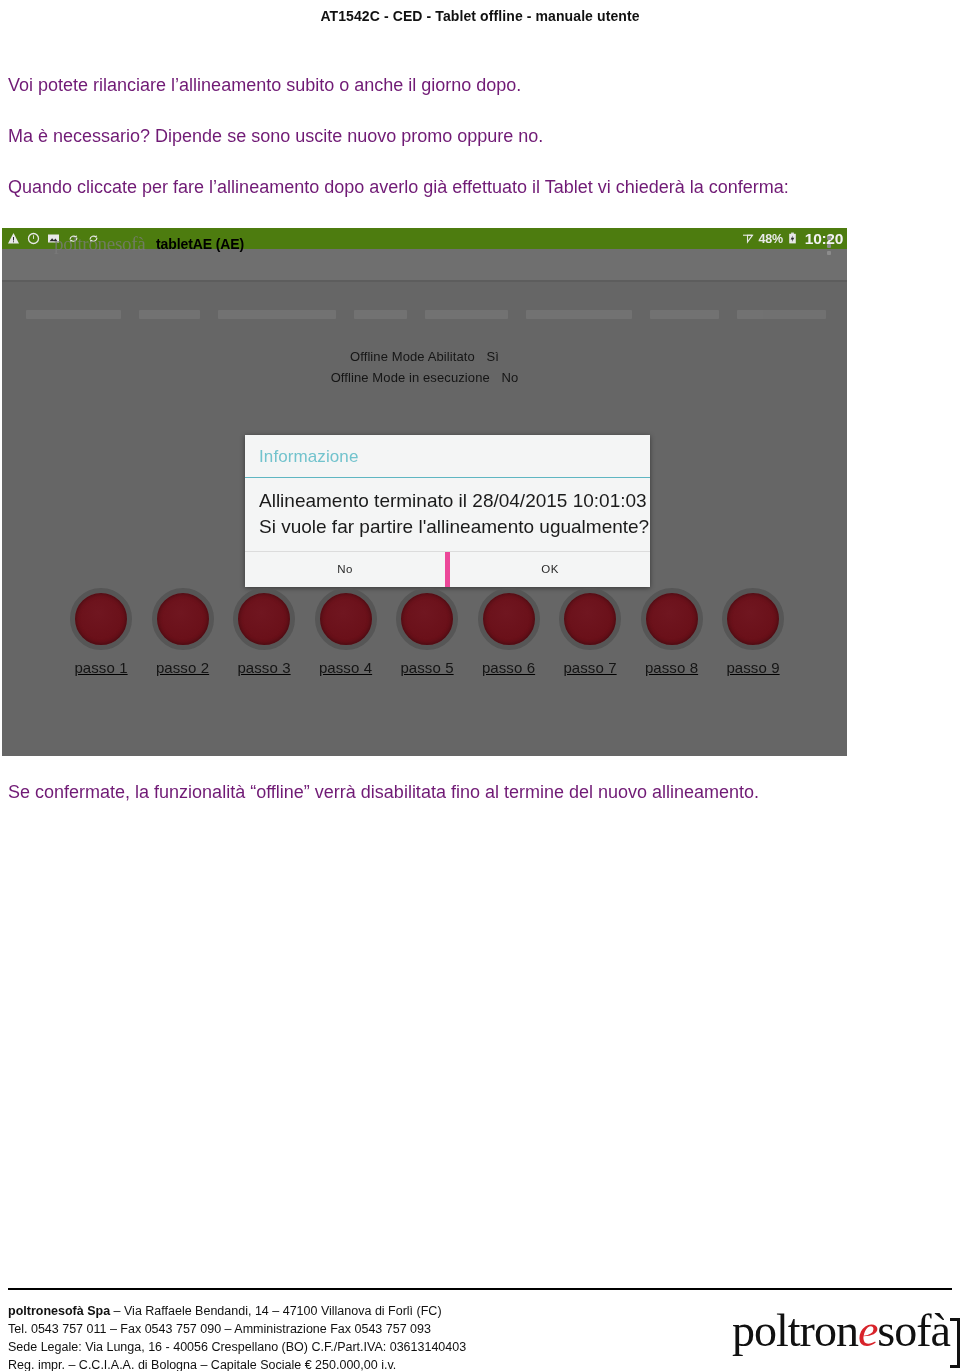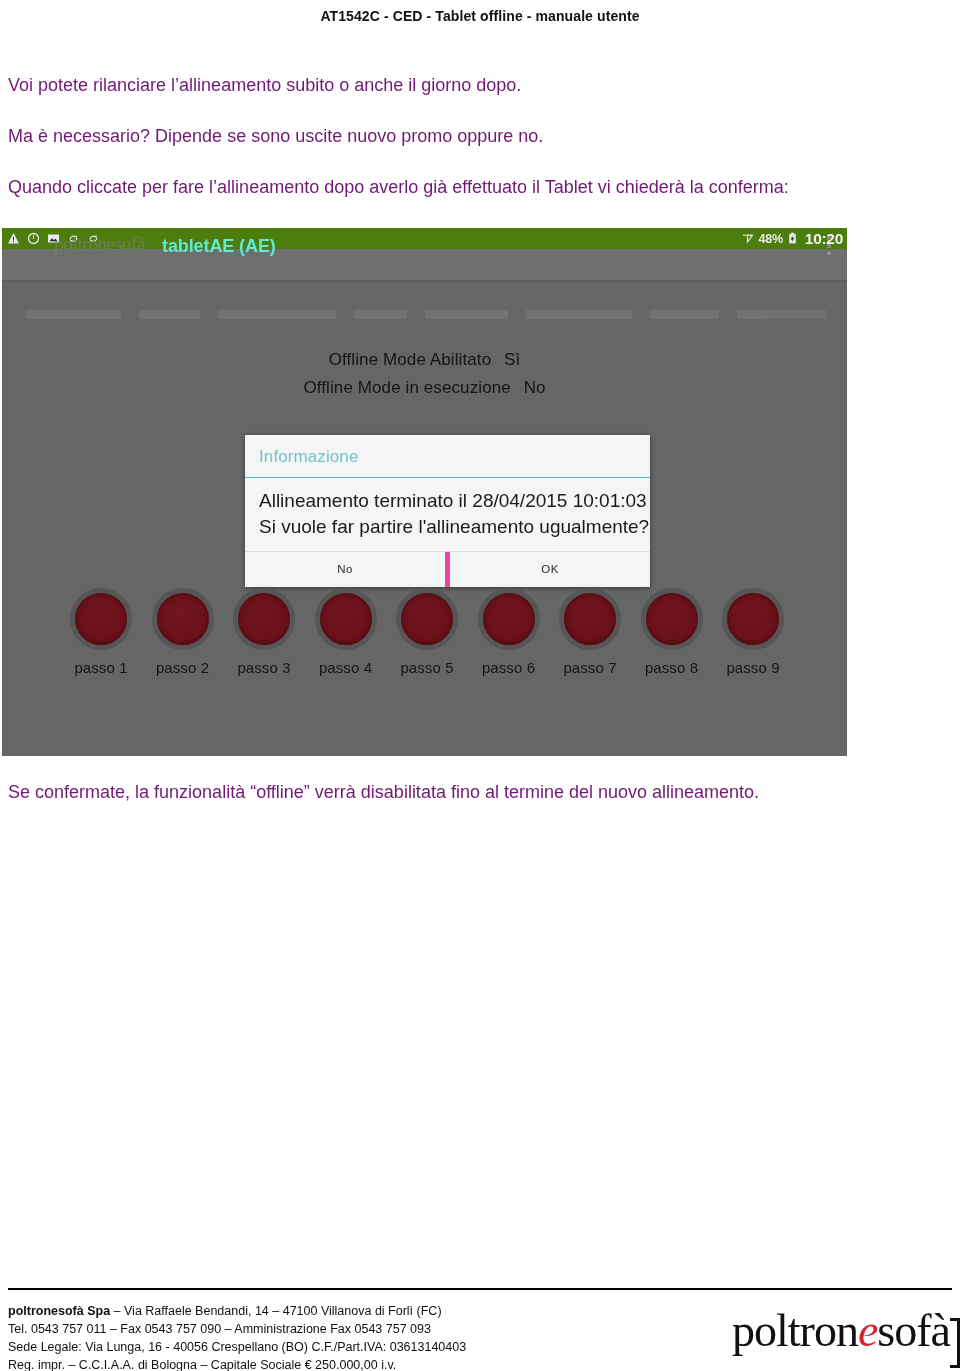--- a/index.html
+++ b/index.html
@@ -123,24 +123,24 @@
     font-size: 19px;
     color: #7c7c7c;
     letter-spacing: -0.3px;
     position: absolute;
     left: 52px;
     top: 5px;
     opacity: 0.75;
   }
   .appbar-title {
     position: absolute;
-    left: 160px;
+    left: 154px;
     top: 8px;
-    font-size: 18px;
-    color: #5eead4;
+    font-size: 14px;
+    color: #000000;
     font-weight: bold;
     letter-spacing: -0.1px;
   }
   .appbar-overflow {
     position: absolute;
     right: 16px;
     top: 8px;
     width: 5px;
     height: 19px;
     display: flex;
@@ -177,21 +177,21 @@
   
   .offline-lines {
     position: absolute;
     left: 0;
     top: 118px;
     width: 845px;
     text-align: center;
     color: #151515;
   }
   .offline-lines .ol {
-    font-size: 17px;
+    font-size: 13px;
     line-height: 1.62;
     letter-spacing: 0.1px;
     white-space: nowrap;
   }
   .ol-val { margin-left: 8px; }
 
   
   .dialog {
     position: absolute;
     left: 243px;
@@ -233,20 +233,21 @@
   .dlg-btn.sep { border-left: 5px solid #ec4899; }
 
   
   .passo-row {
     position: absolute;
     left: 60px;
     top: 360px;
     width: 730px;
     display: flex;
     justify-content: space-between;
+    text-decoration: underline;
   }
   .passo {
     width: 78px;
     display: flex;
     flex-direction: column;
     align-items: center;
   }
   .passo-dot {
     width: 62px;
     height: 62px;

